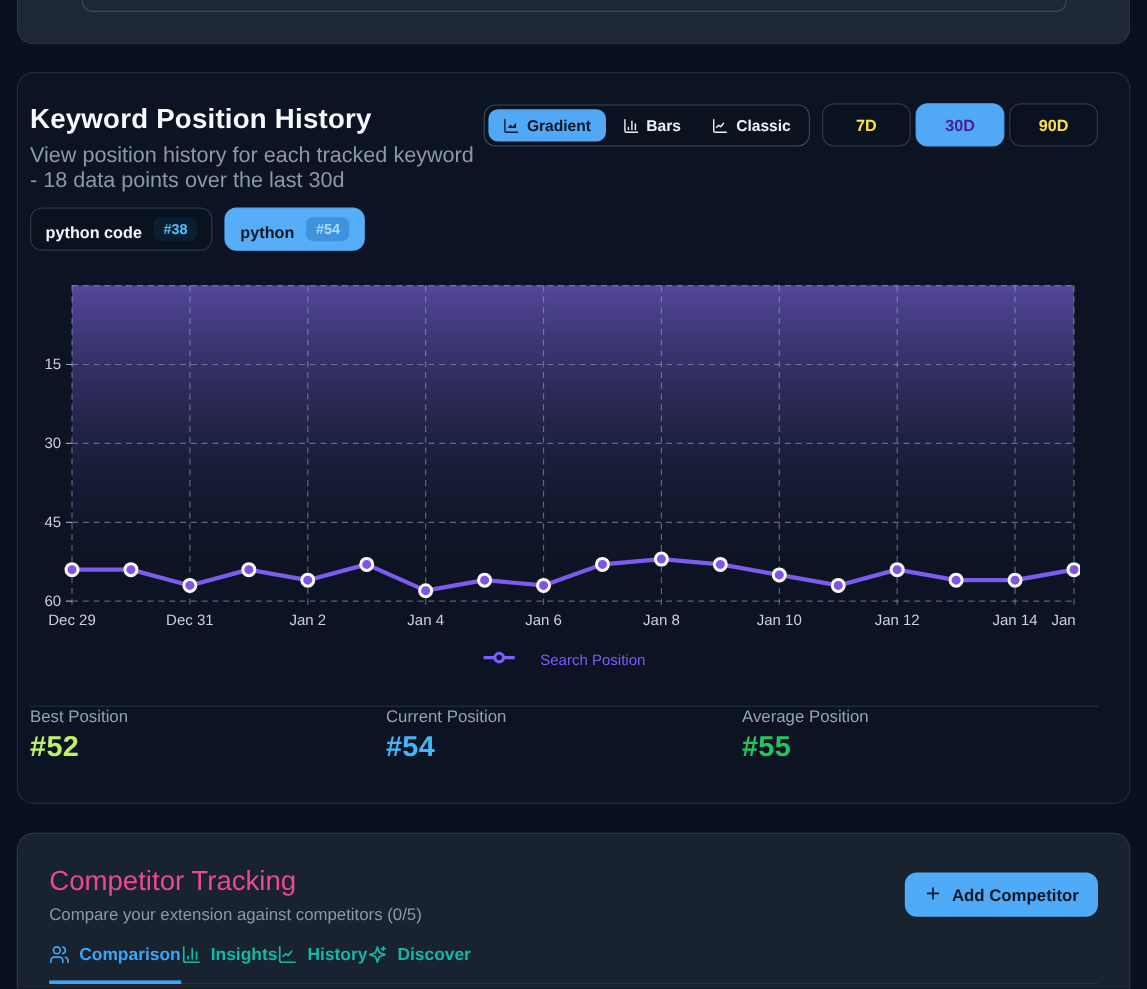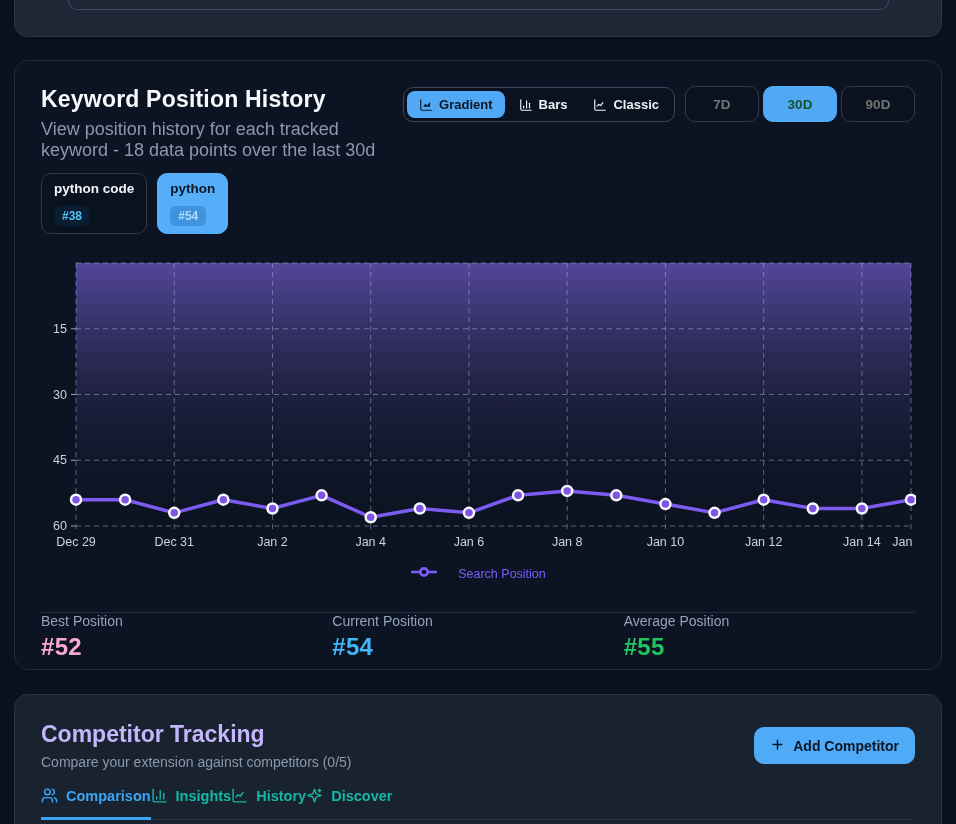--- a/index.html
+++ b/index.html
@@ -29,21 +29,21 @@
     border-radius: 0 0 9px 9px;
   }
 
   .card { border-radius: 14px; }
 
   
   .keyword-card {
     margin-top: 23px;
     background: #0c1322;
     border: 1px solid #202b3c;
-    padding: 25px 26px 24px 26px;
+    padding: 25px 26px 24px 10px;
     height: 610px;
   }
   .kw-header { display: flex; justify-content: space-between; align-items: flex-start; }
   .kw-title { font-size: 23px; font-weight: 700; color: #f7fafd; letter-spacing: .2px; }
   .kw-subtitle { font-size: 18px; color: #8b98ab; margin-top: 6px; }
 
   .kw-controls { display: flex; align-items: flex-end; gap: 10px; }
   .view-toggle {
     display: flex; align-items: center; gap: 2px;
     background: #0b121f; border: 1px solid #3a4759;
@@ -56,34 +56,33 @@
     color: #eef2f7; font-family: inherit; font-size: 13px; font-weight: 700;
     cursor: pointer;
   }
   .view-btn.active { background: #51a8f5; color: #0d1624; }
   .view-btn svg { display: block; }
 
   .range-row { display: flex; gap: 4px; }
   .range-btn {
     width: 74px; height: 36px; border-radius: 10px;
     background: #0b121f; border: 1px solid #2c3949;
-    color: #737373; font-family: inherit; font-size: 13.5px; font-weight: 700;
+    color: #fde047; font-family: inherit; font-size: 13.5px; font-weight: 700;
     cursor: pointer;
   }
-  .range-btn.active { background: #51a8f5; color: #14532d; border-color: #51a8f5; }
+  .range-btn.active { background: #51a8f5; color: #4c1d95; border-color: #51a8f5; }
 
   
   .chips-row { display: flex; gap: 10px; margin-top: 12px; }
   .chip {
-    display: inline-flex; align-items: flex-start; gap: 10px;
+    display: inline-flex; align-items: flex-end; gap: 10px;
     padding: 7px 12px; border-radius: 10px;
     font-size: 13.5px; font-weight: 700; cursor: pointer;
     border: 1px solid #2b3848; background: #0b121f; color: #f2f6fa;
     font-family: inherit;
-    flex-direction: column;
   }
   .chip.active { background: #55aef7; border-color: #55aef7; color: #0e1726; }
   .chip-badge { font-size: 12px; font-weight: 700; padding: 3px 8px; border-radius: 6px; }
   .chip:not(.active) .chip-badge { background: #0a1e31; color: #4fc3f7; }
   .chip.active .chip-badge { background: #3f93dd; color: #abdcff; }
 
   
   .chart-wrap { margin-top: 26px; }
   .legend-row {
     display: flex; justify-content: center; align-items: center; gap: 20px;
@@ -97,21 +96,21 @@
 
   
   .competitor-card {
     margin-top: 24px;
     background: #19222f;
     border: 1px solid #2a3544;
     padding: 26px 26px 0 26px;
     height: 220px;
   }
   .comp-header { display: flex; justify-content: space-between; align-items: flex-start; }
-  .comp-title { font-size: 23px; font-weight: 700; color: #c4b5fd; }
+  .comp-title { font-size: 23px; font-weight: 400; color: #ec4899; }
   .comp-subtitle { font-size: 14px; color: #8b98ab; margin-top: 6px; }
   .add-btn {
     display: flex; align-items: center; gap: 8px;
     background: #4fabf7; color: #0d1624;
     border: none; border-radius: 10px;
     padding: 0 16px; height: 37px; margin-top: 6px;
     font-family: inherit; font-size: 14px; font-weight: 600; cursor: pointer;
   }
   .tabs-row {
     display: flex; margin-top: 17px;
@@ -261,21 +260,21 @@
           </svg>
       </span>
       <span>Search Position</span>
     </div>
 
     <hr class="stats-divider">
 
     <div class="stats-row">
       <div>
         <div class="stat-label">Best Position</div>
-        <div class="stat-value" style="color: #f9a8d4;">#52</div>
+        <div class="stat-value" style="color: #bef264;">#52</div>
       </div>
       <div>
         <div class="stat-label">Current Position</div>
         <div class="stat-value" style="color: rgb(65, 182, 248);">#54</div>
       </div>
       <div>
         <div class="stat-label">Average Position</div>
         <div class="stat-value" style="color: #22c55e;">#55</div>
       </div>
     </div>

